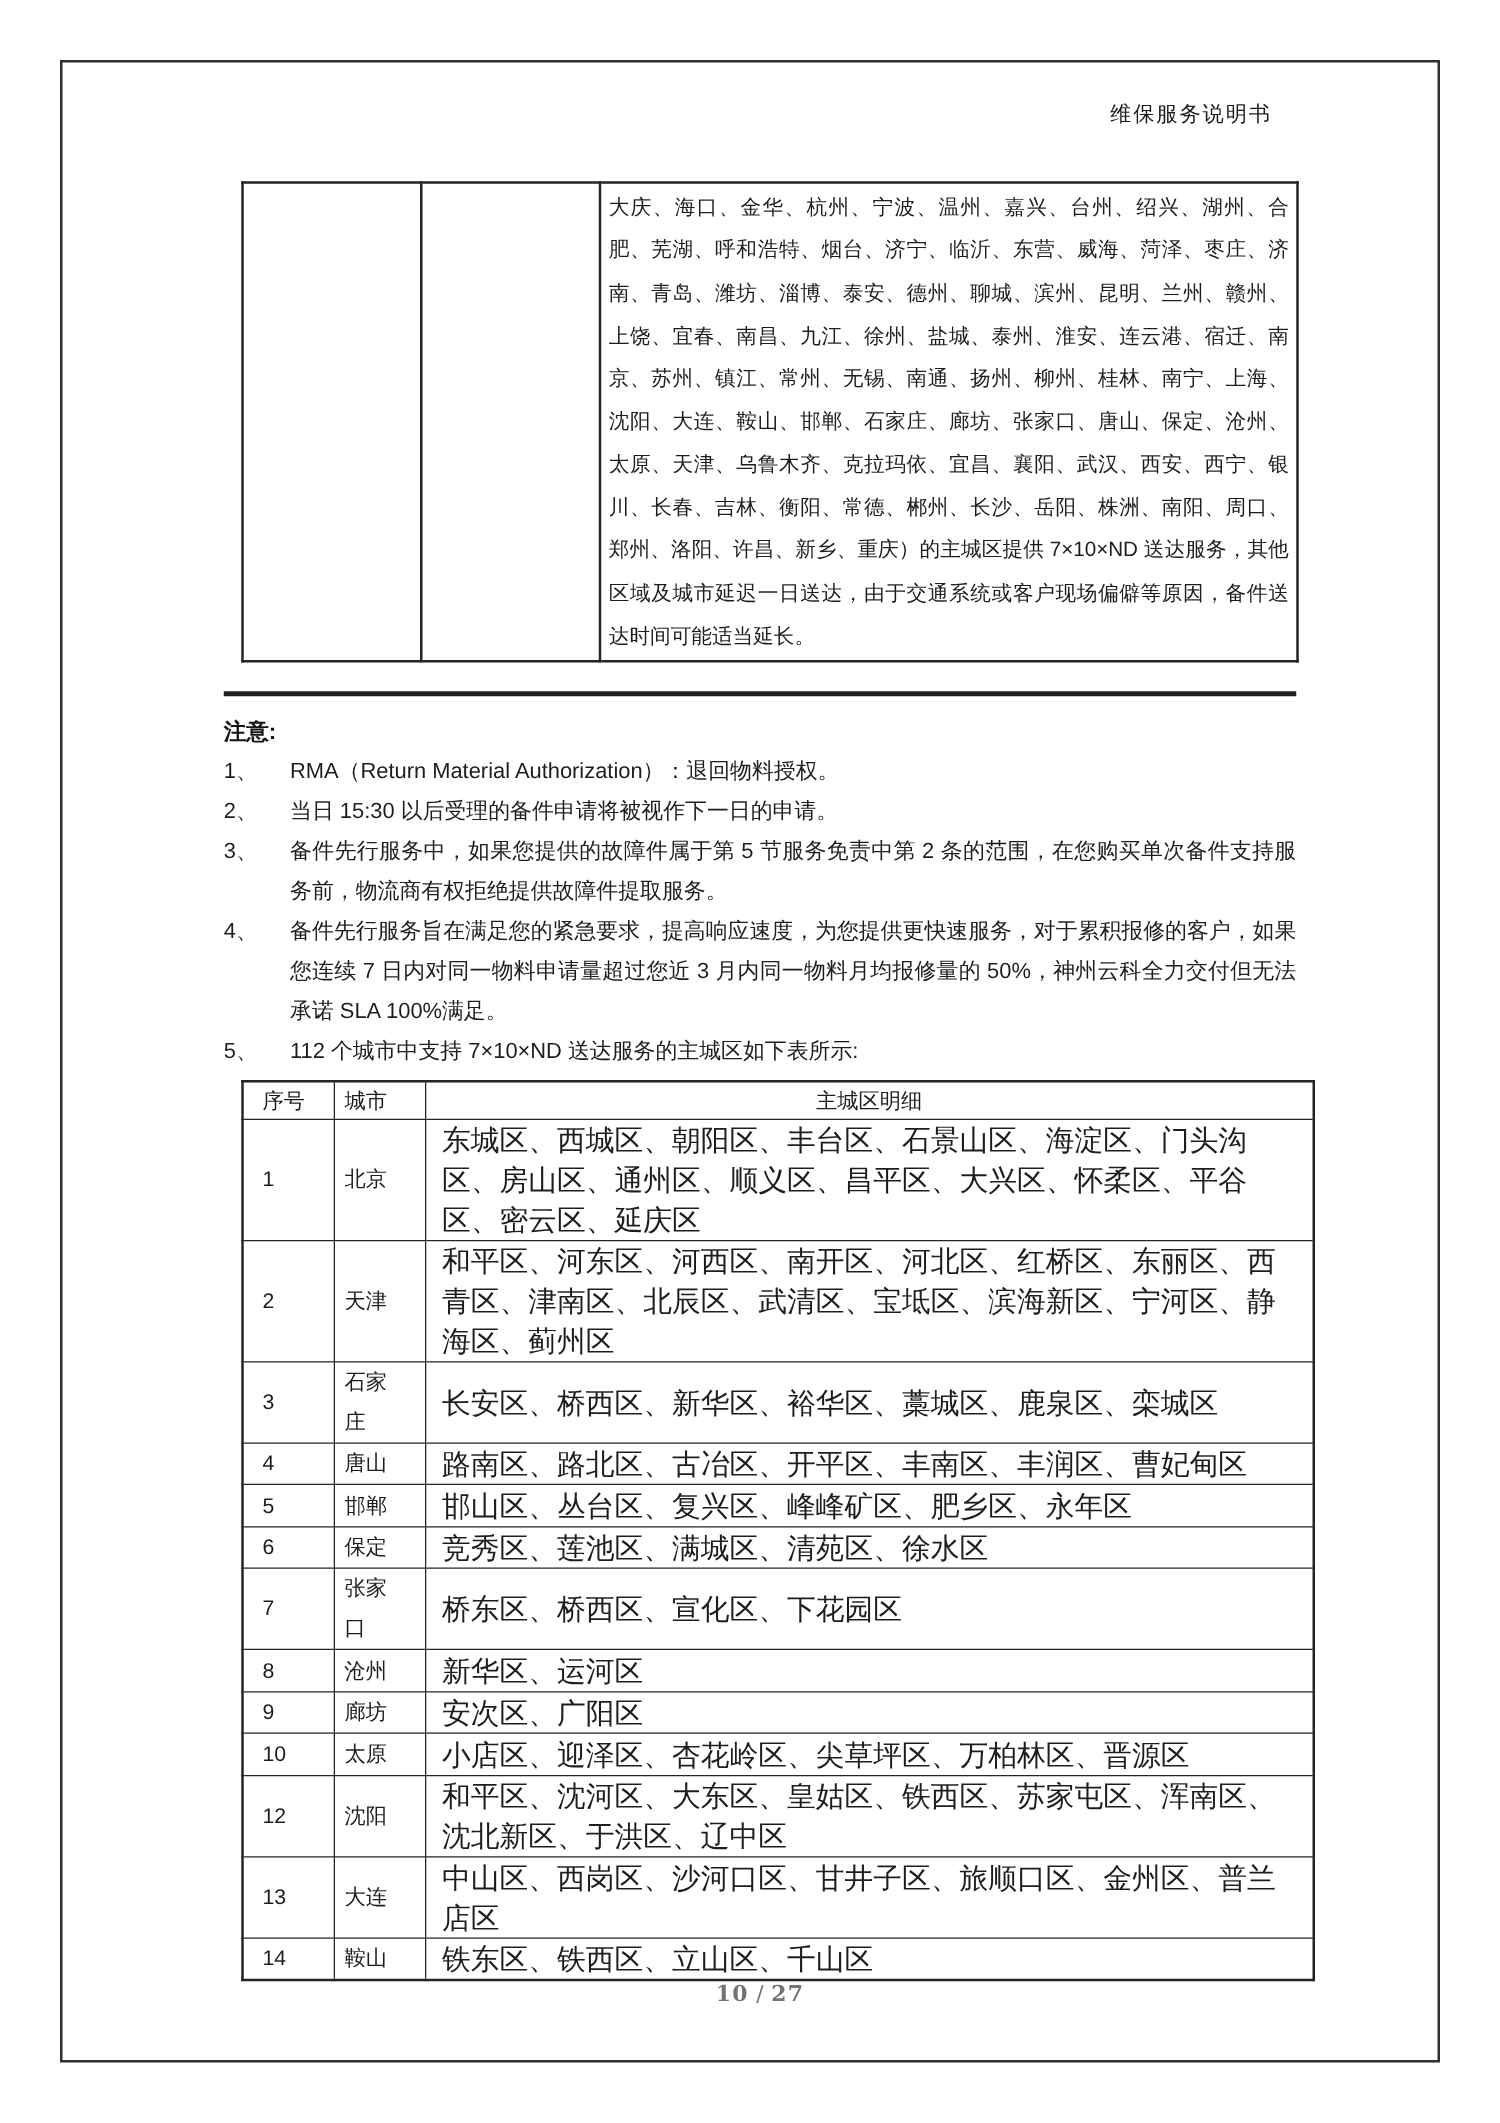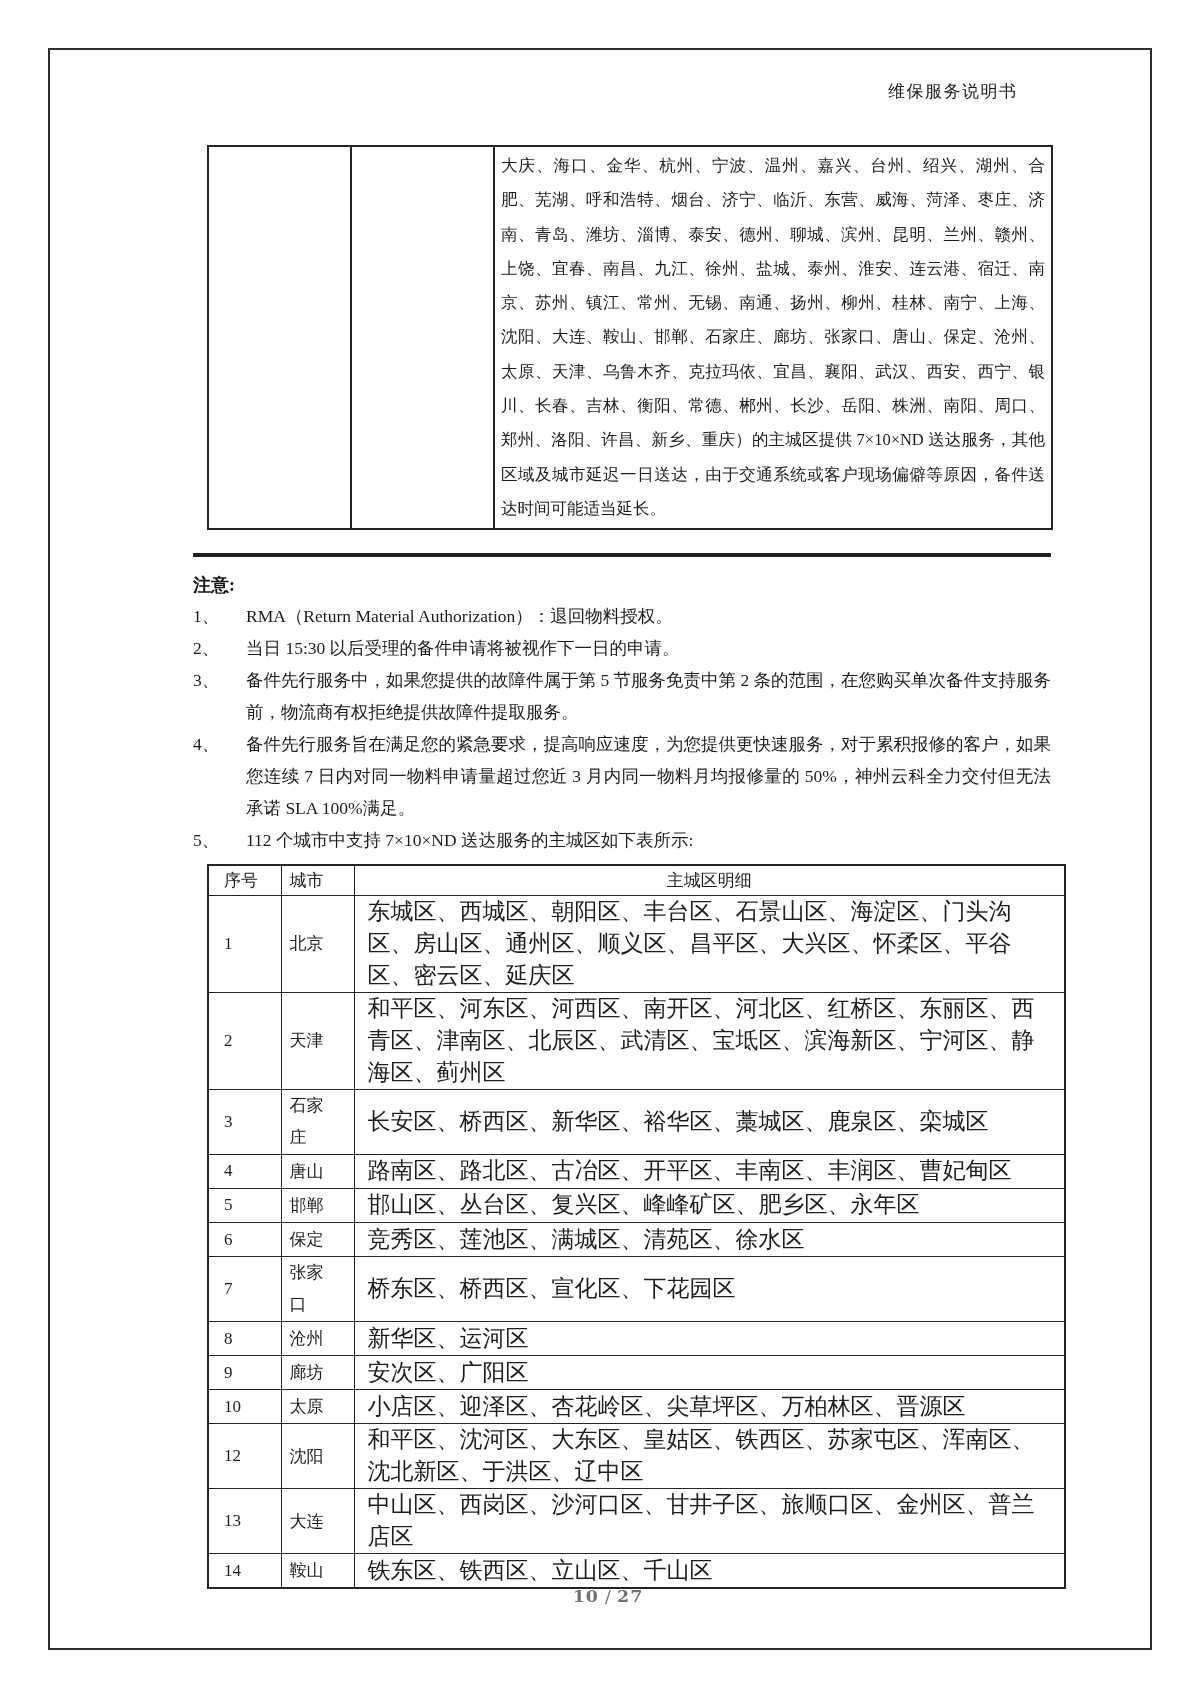--- a/index.html
+++ b/index.html
@@ -6,21 +6,21 @@
   html,body { background:#ffffff; }
   body { font-family:"Liberation Sans", sans-serif; color:#1d1d1d; }
   .canvas { position:relative; width:1200px; height:1698px; margin:0 auto; background:#ffffff; overflow:hidden; }
 
   .page-border { position:absolute; left:48px; top:48px; width:1104px; height:1602px;
                  border:2px solid #2e2e2e; }
 
   .doc-title { position:absolute; top:80px; left:888px; font-size:17px; letter-spacing:1.5px;
                color:#1b1b1b; white-space:nowrap; }
 
-  .content { position:absolute; left:193px; top:0; width:858px;font-family:Liberation Serif, serif; }
+  .content { position:absolute; left:179px; top:0; width:858px; }
 
   
   .top-table { margin:145px 0 0 14px; width:844px; border-collapse:collapse; table-layout:fixed; }
   .top-table td { border:2px solid #242424; vertical-align:top; }
   .col-a { width:143px; } .col-b { width:143px; } .col-c { width:558px; }
   .cities-cell { padding:2px 6px; font-size:16.5px; line-height:34.3px;
                  text-align:justify; word-break:break-all; color:#1d1d1d; }
 
   
   .rule { margin-top:23px; height:4px; background:#1f1f1f; }

